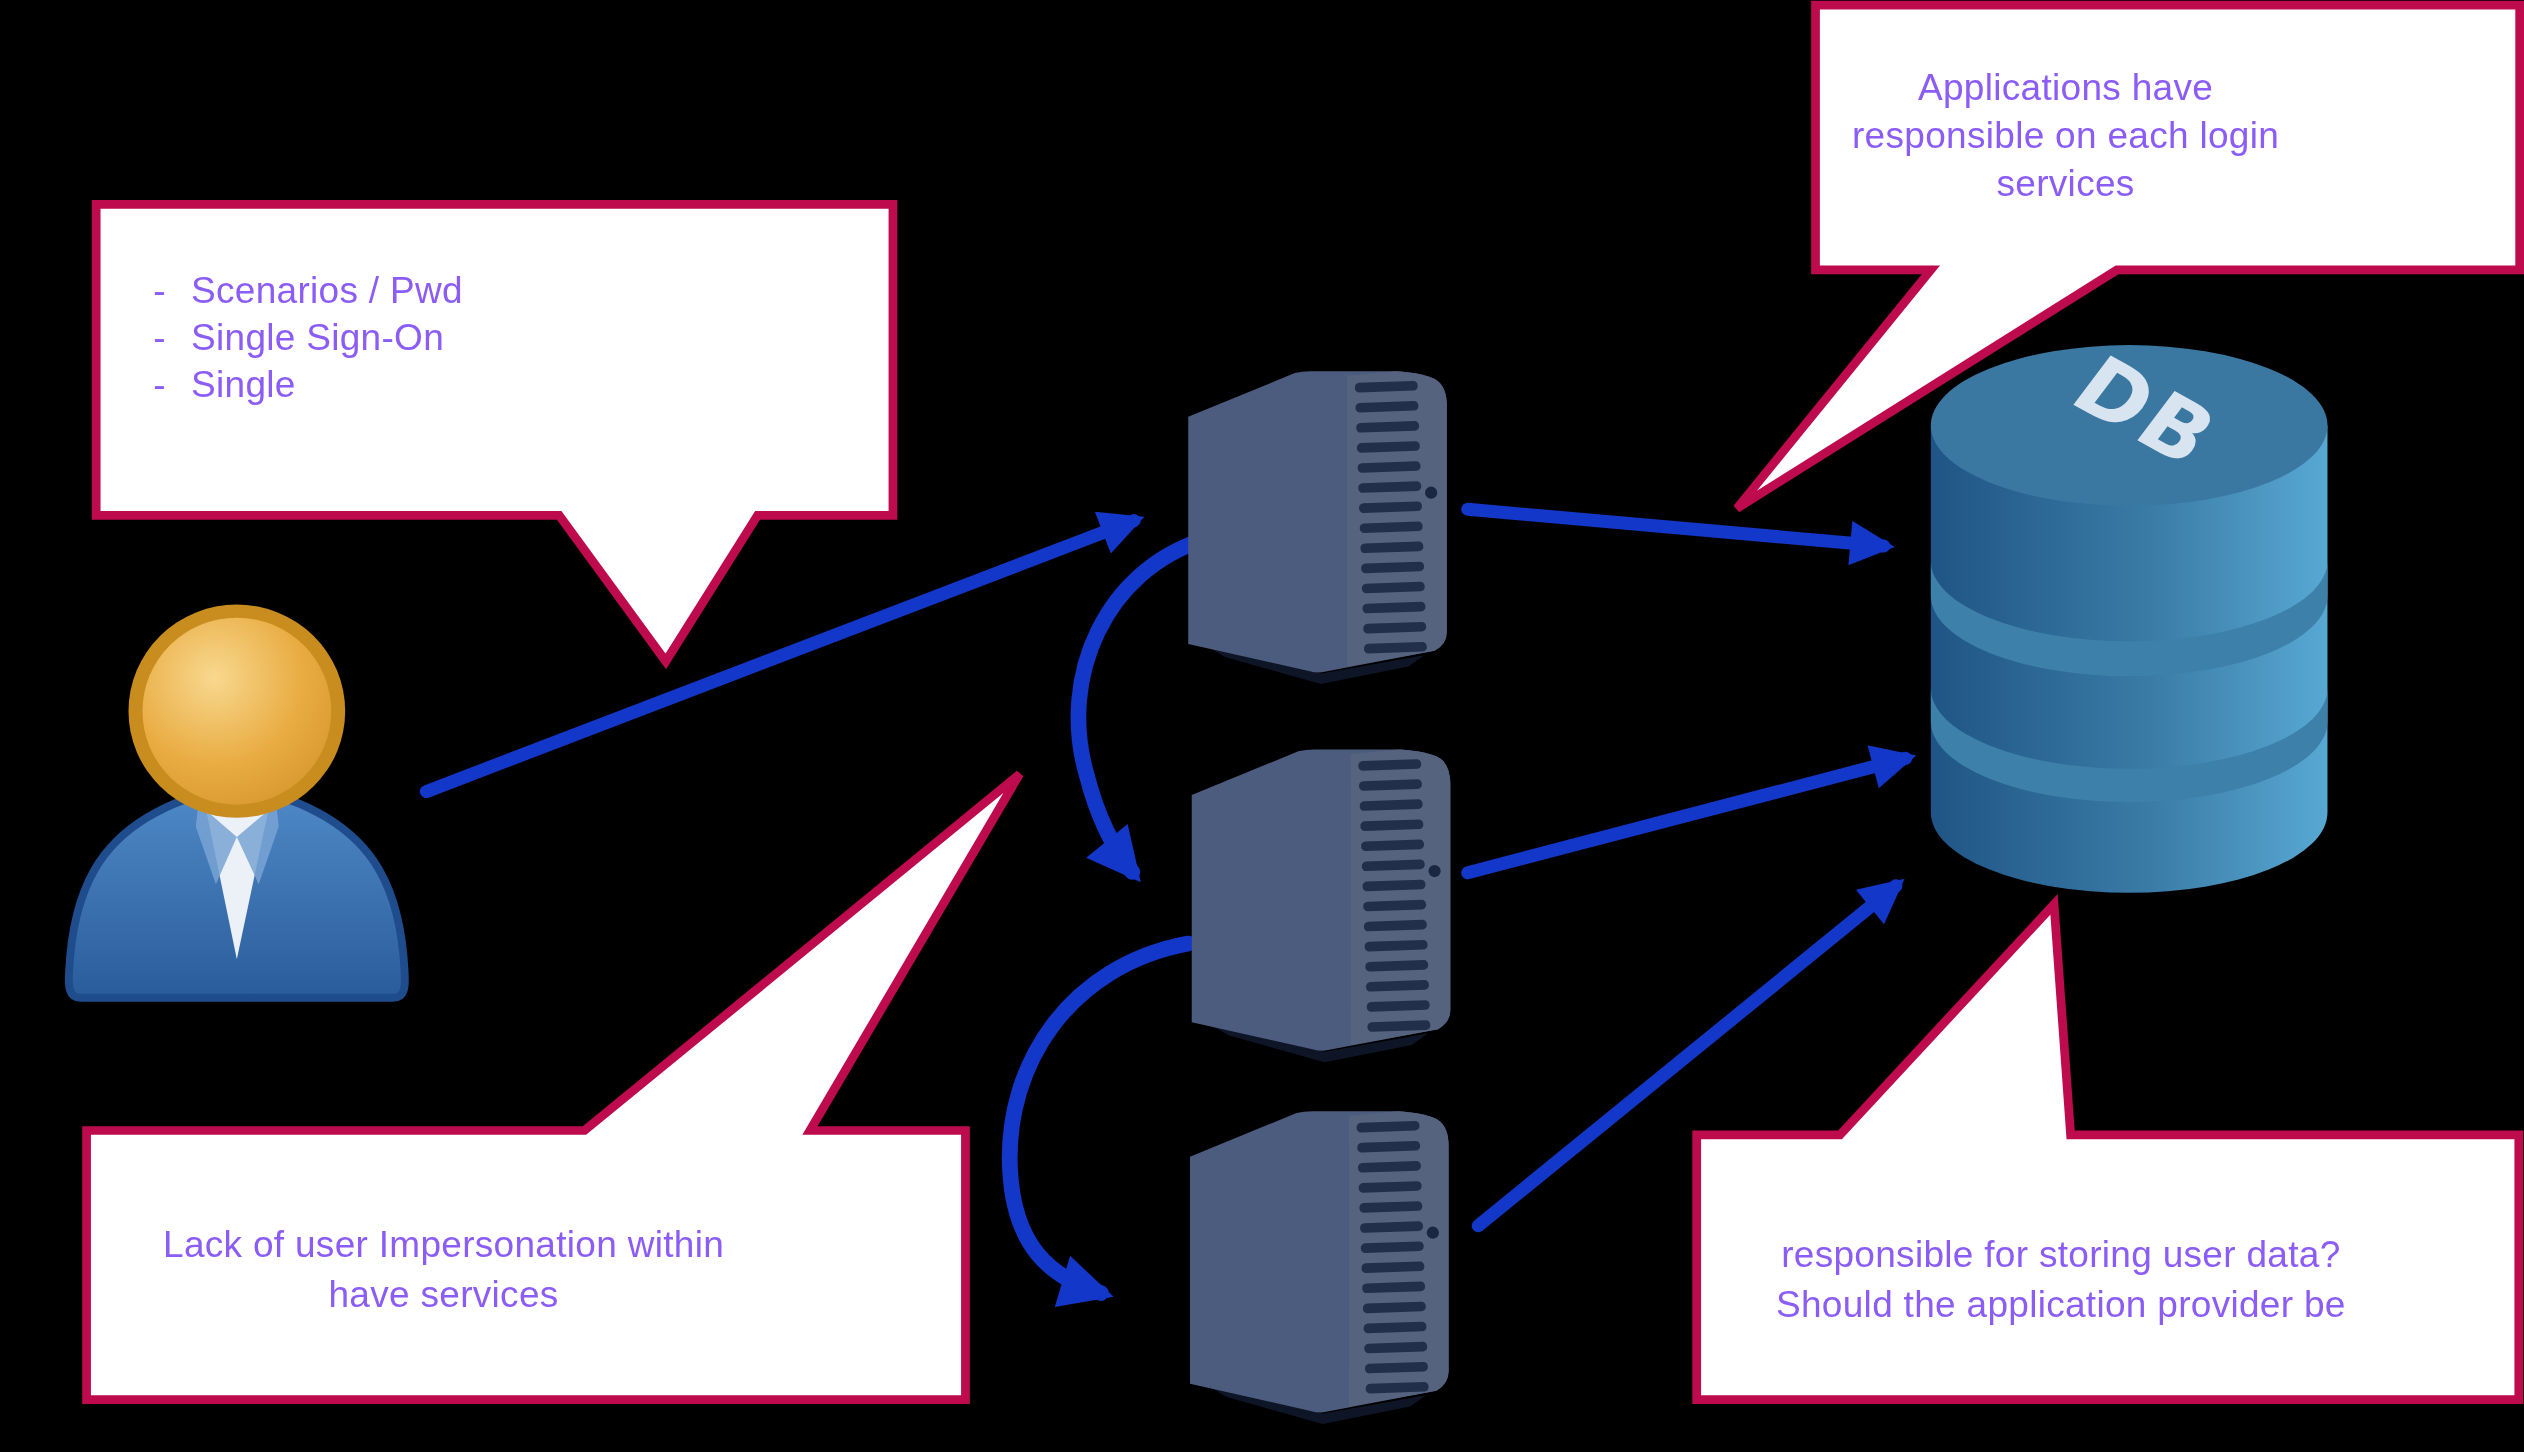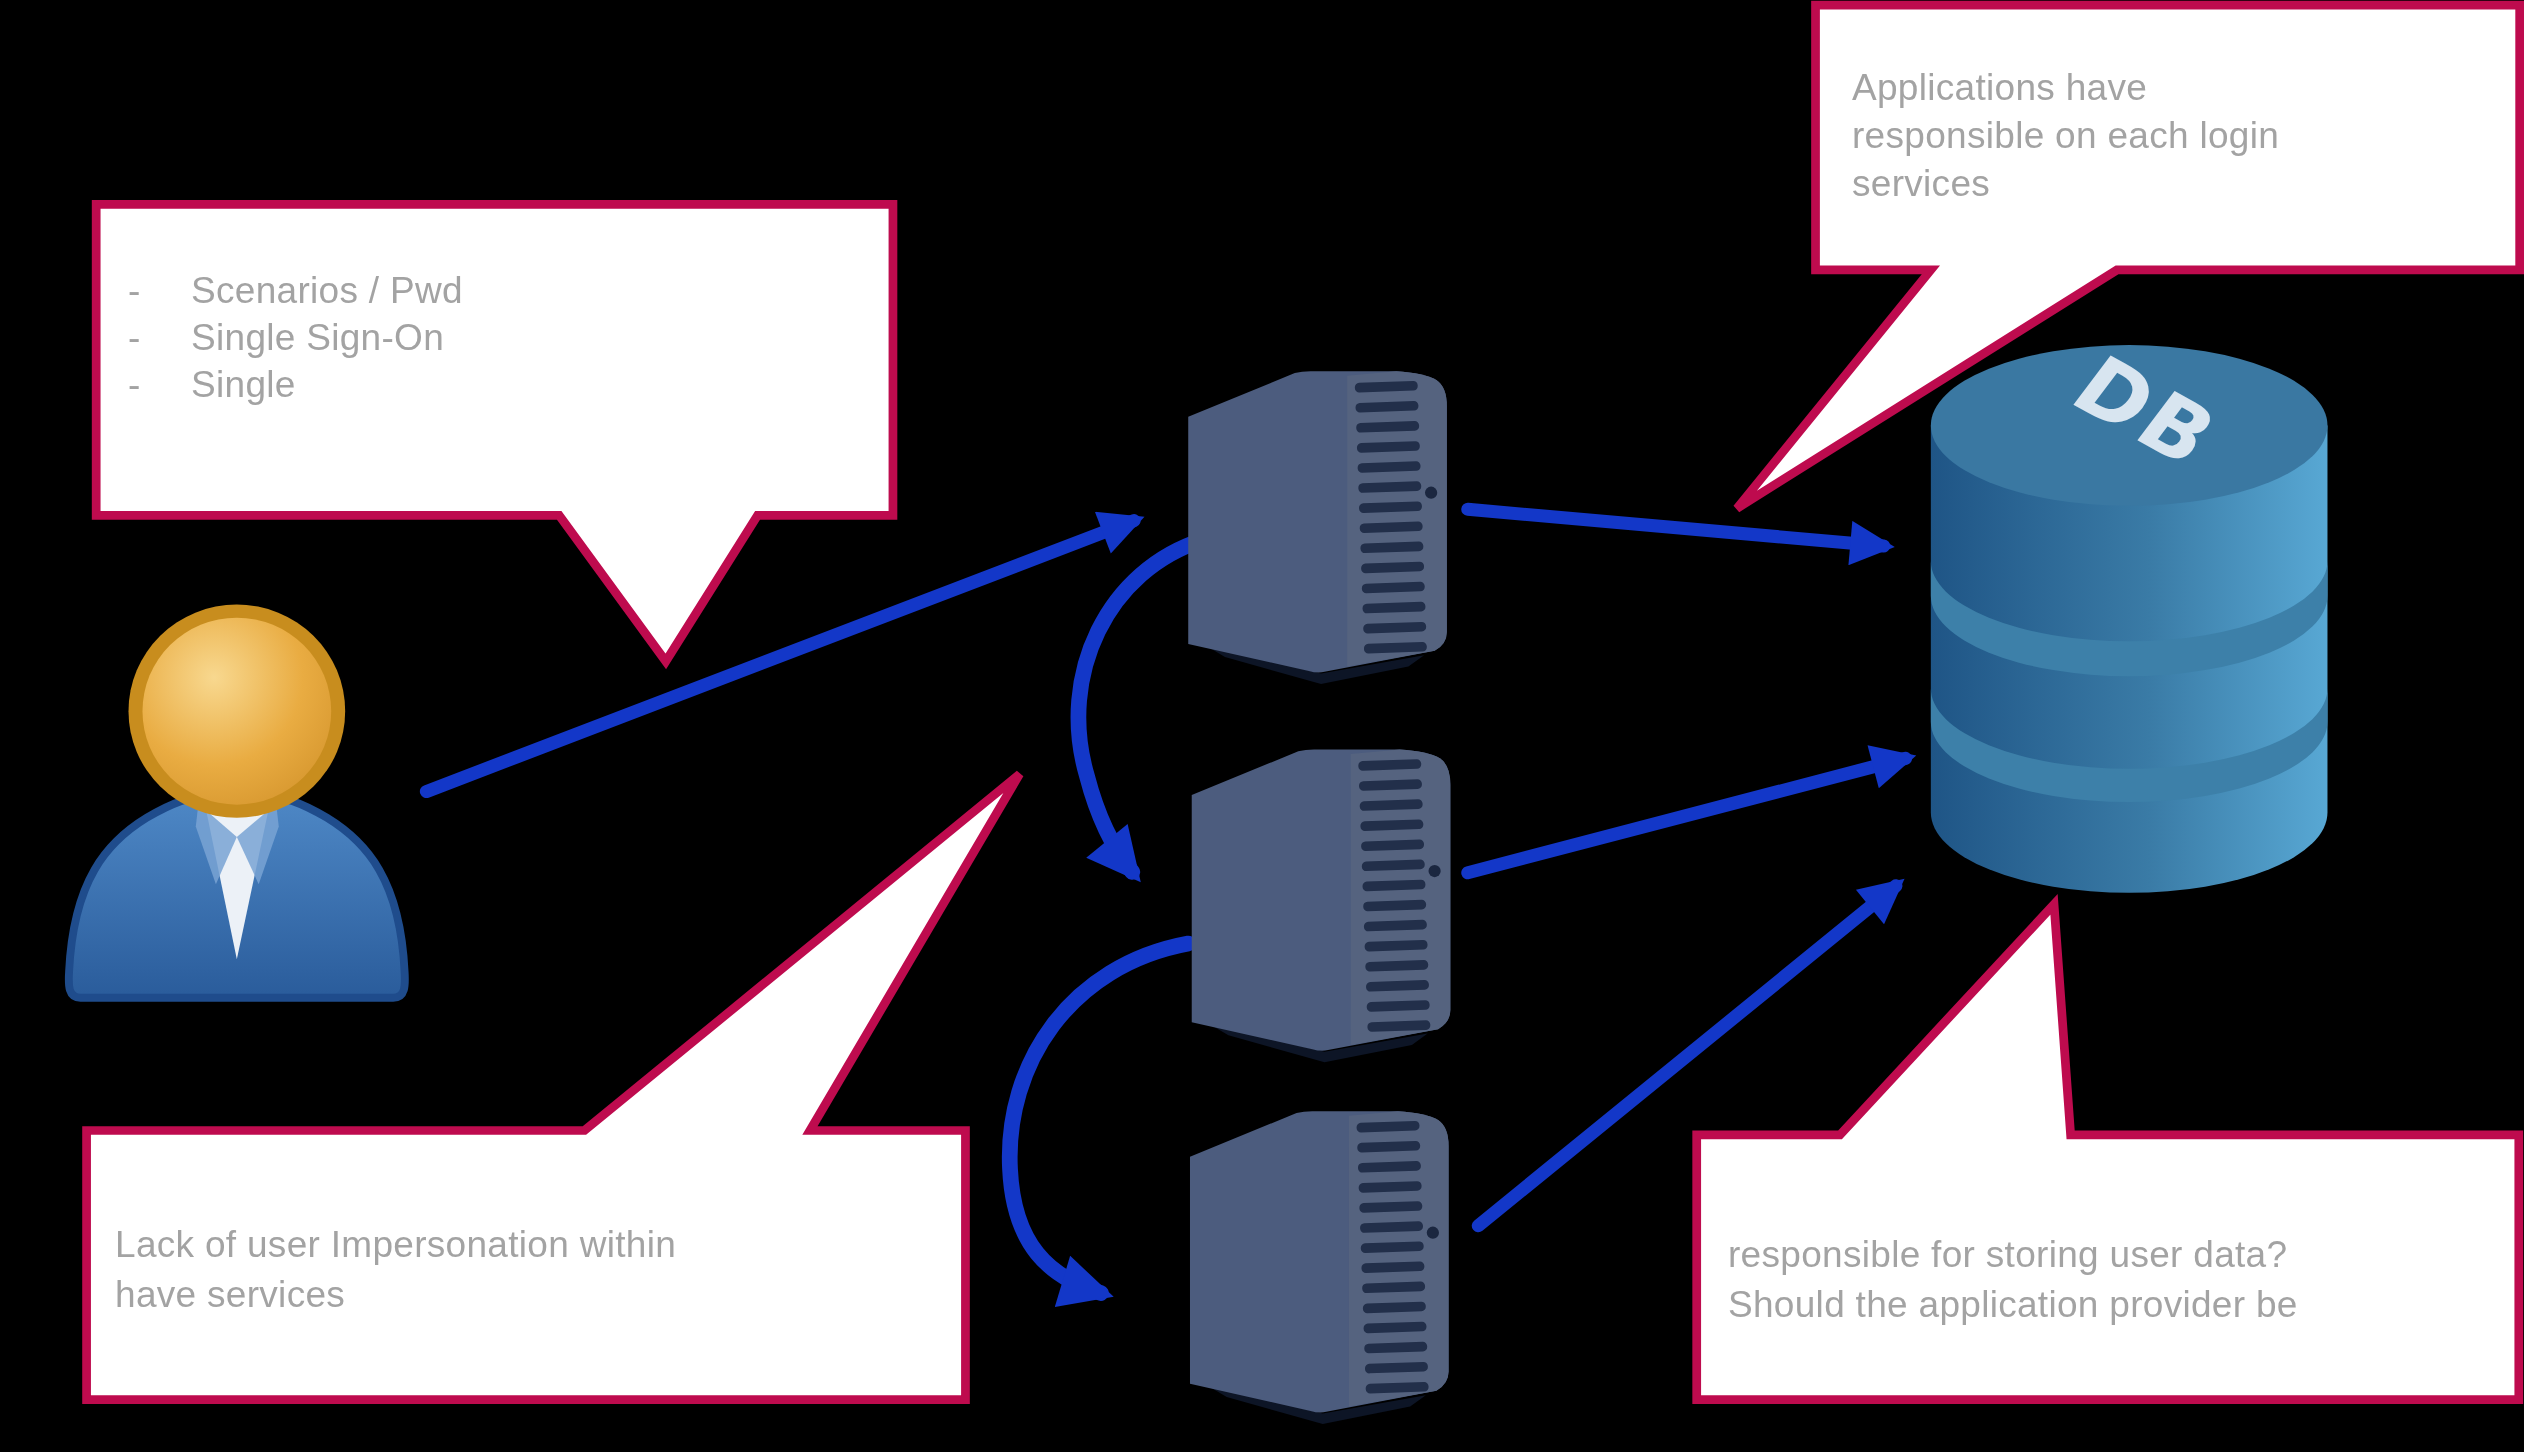--- a/index.html
+++ b/index.html
@@ -6,29 +6,30 @@
   .stage{
     position:relative;
     width:2525px;height:1452px;
     background:#000;
     font-family:"Liberation Sans", sans-serif;
     overflow:hidden;
   }
   .stage svg.diagram{position:absolute;left:0;top:0;}
   .callout-text{
     position:absolute;
-    color:#a3a3a3;
+    color:#8b5cf6;
     font-size:37px;
     line-height:47px;
     font-weight:400;
     letter-spacing:0.3px;
     white-space:nowrap;
+    text-align:center;
   }
   .callout-text .line{white-space:nowrap;}
-  .callout-text.lh57 .line{line-height:50px;}
+  .callout-text.lh57 .line{line-height:50px;margin-left:48px;}
   .callout-text.lh55 .line{line-height:48px;}
   .bullet-row{display:flex;}
   .bullet-row .dash{display:inline-block;width:63px;flex:0 0 63px;}
 </style>
 </head>
 <body>
 
 <div class="stage">
 
   <svg class="diagram" width="2525" height="1452" viewBox="0 0 2890 1662">

